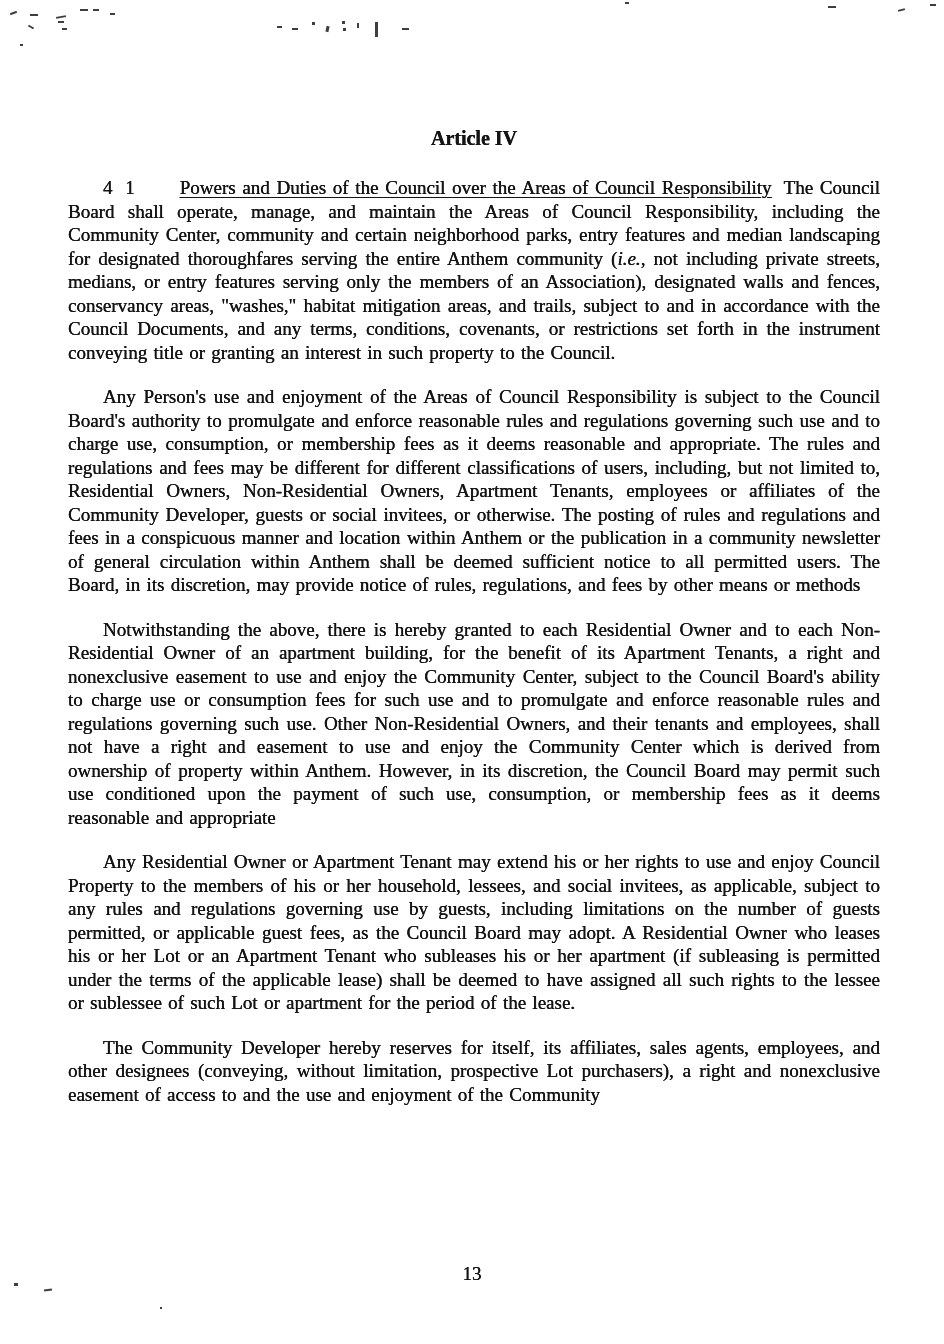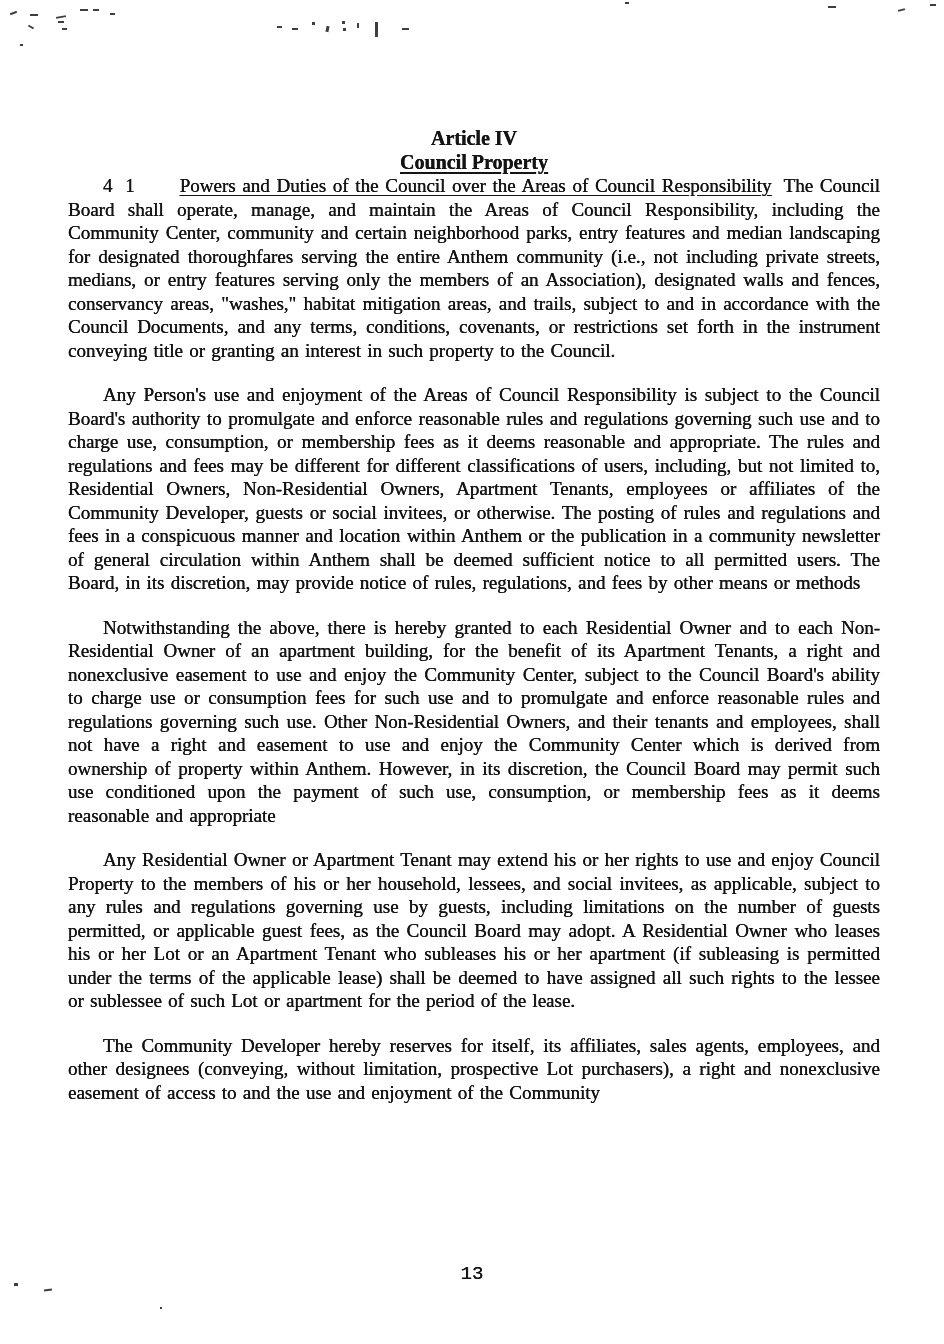--- a/index.html
+++ b/index.html
@@ -21,42 +21,42 @@
     position: absolute;
     left: 68px;
     top: 126px;
     width: 812px;
   }
   .title-block {
     text-align: center;
     font-weight: bold;
     font-size: 20px;
     line-height: 24px;
+    margin-bottom: 26px;
   }
   .u { text-decoration: underline; text-underline-offset: 3px; }
-  .it { }
+  .it { font-style: italic; }
   .para {
     font-size: 19px;
     line-height: 23.5px;
     text-align: justify;
     margin: 0 0 21px 0;
     text-indent: 35px;
     word-spacing: 1.5px;
   }
   .sec-num { letter-spacing: 3px; }
   .tab-gap { display: inline-block; width: 42px; }
   .gap-sm { display: inline-block; width: 12px; }
   .page-number {
     position: absolute;
     left: 0;
     top: 1263px;
     width: 944px;
     text-align: center;
     font-size: 19px;
-    font-family: Liberation Mono, monospace;
   }
   .mark {
     position: absolute;
     background: #1c1c1c;
     opacity: 0.85;
     display: block;
   }
 </style>
 </head>
 <body>
@@ -90,21 +90,20 @@
   <i class="mark" style="left:930px;top:4px;width:6px;height:2px"></i>
 
   <i class="mark" style="left:14px;top:1283px;width:4px;height:3px"></i>
   <i class="mark" style="left:44px;top:1289px;width:8px;height:2px;transform:rotate(-8deg)"></i>
   <i class="mark" style="left:160px;top:1307px;width:2px;height:2px"></i>
 
   <div class="content">
 
     <div class="title-block">
       <div>Article IV</div>
-      <div class="u">Council Property</div>
     </div>
 
     <p class="para"><span class="sec-num">4 1</span><span class="tab-gap"></span><span class="u">Powers and Duties of the Council over the Areas of Council Responsibility</span><span class="gap-sm"></span><span>The Council Board shall operate, manage, and maintain the Areas of Council Responsibility, including the Community Center, community and certain neighborhood parks, entry features and median landscaping for designated thoroughfares serving the entire Anthem community (</span><span class="it">i.e.</span><span>, not including private streets, medians, or entry features serving only the members of an Association), designated walls and fences, conservancy areas, "washes," habitat mitigation areas, and trails, subject to and in accordance with the Council Documents, and any terms, conditions, covenants, or restrictions set forth in the instrument conveying title or granting an interest in such property to the Council.</span></p>
 
     <p class="para">Any Person's use and enjoyment of the Areas of Council Responsibility is subject to the Council Board's authority to promulgate and enforce reasonable rules and regulations governing such use and to charge use, consumption, or membership fees as it deems reasonable and appropriate.  The rules and regulations and fees may be different for different classifications of users, including, but not limited to, Residential Owners, Non-Residential Owners, Apartment Tenants, employees or affiliates of the Community Developer, guests or social invitees, or otherwise.  The posting of rules and regulations and fees in a conspicuous manner and location within Anthem or the publication in a community newsletter of general circulation within Anthem shall be deemed sufficient notice to all permitted users.  The Board, in its discretion, may provide notice of rules, regulations, and fees by other means or methods</p>
 
     <p class="para">Notwithstanding the above, there is hereby granted to each Residential Owner and to each Non-Residential Owner of an apartment building, for the benefit of its Apartment Tenants, a right and nonexclusive easement to use and enjoy the Community Center, subject to the Council Board's ability to charge use or consumption fees for such use and to promulgate and enforce reasonable rules and regulations governing such use.  Other Non-Residential Owners, and their tenants and employees, shall not have a right and easement to use and enjoy the Community Center which is derived from ownership of property within Anthem.  However, in its discretion, the Council Board may permit such use conditioned upon the payment of such use, consumption, or membership fees as it deems reasonable and appropriate</p>
 
     <p class="para">Any Residential Owner or Apartment Tenant may extend his or her rights to use and enjoy Council Property to the members of his or her household, lessees, and social invitees, as applicable, subject to any rules and regulations governing use by guests, including limitations on the number of guests permitted, or applicable guest fees, as the Council Board may adopt.  A Residential Owner who leases his or her Lot or an Apartment Tenant who subleases his or her apartment (if subleasing is permitted under the terms of the applicable lease) shall be deemed to have assigned all such rights to the lessee or sublessee of such Lot or apartment for the period of the lease.</p>
 

